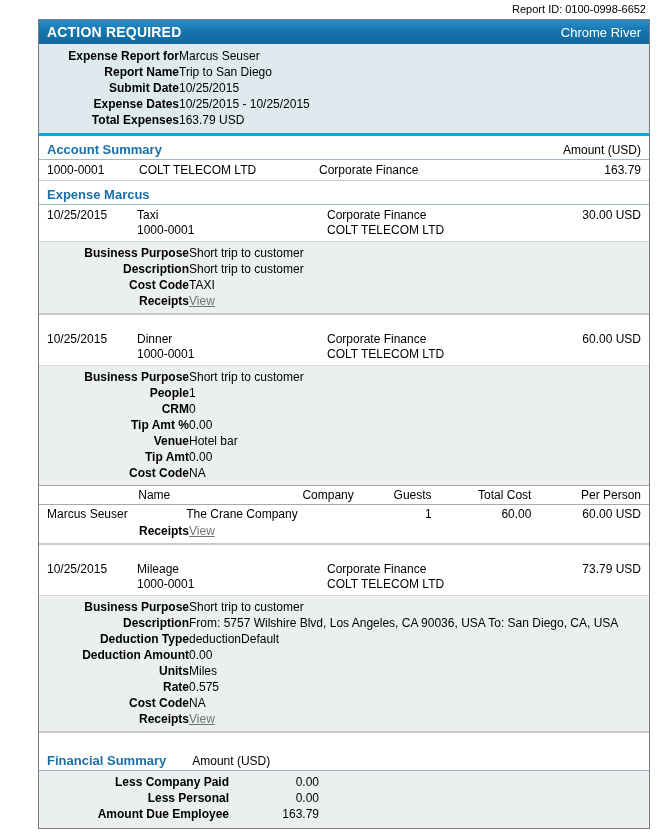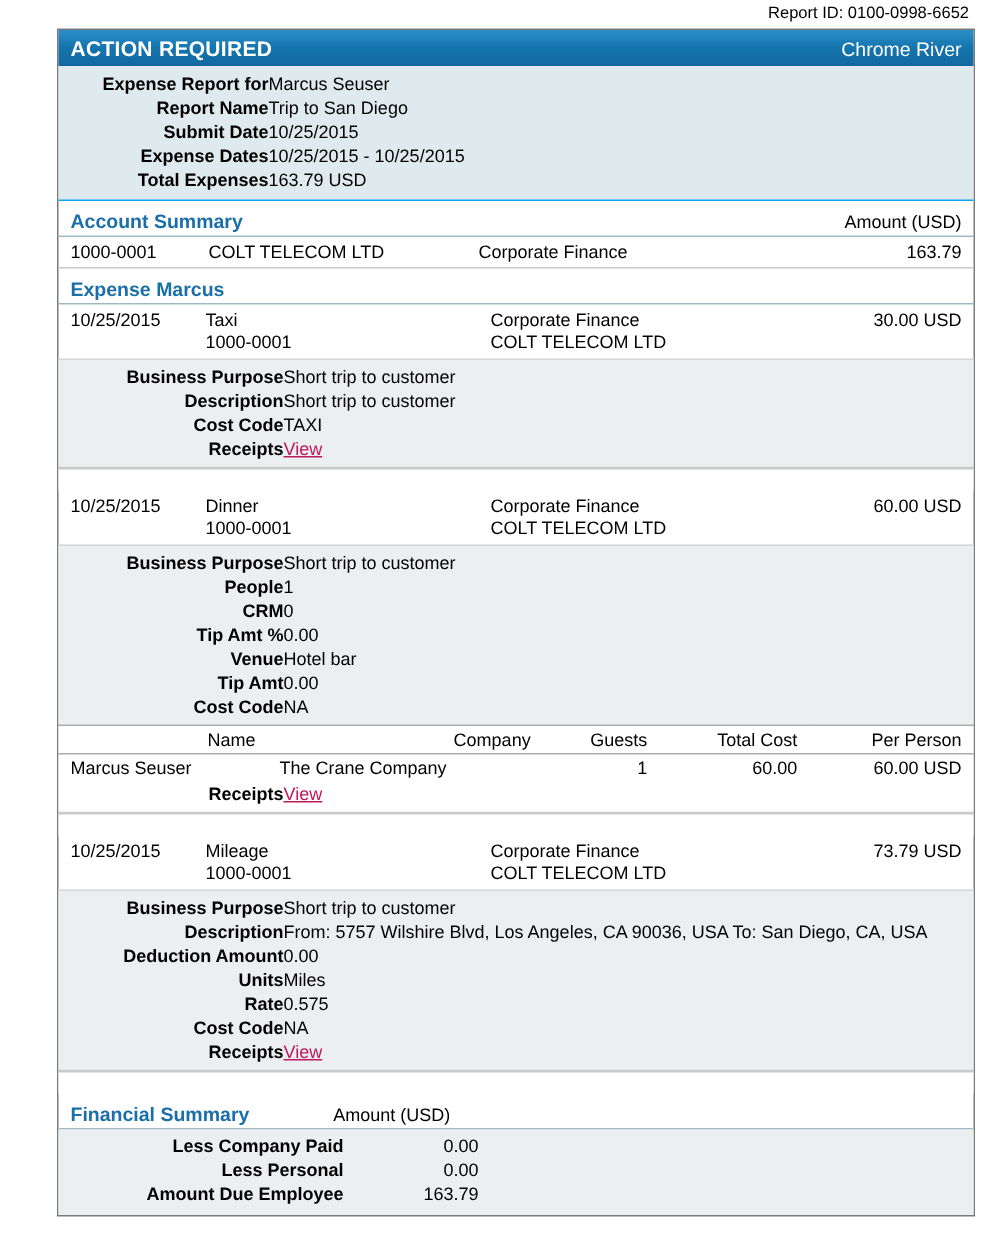--- a/index.html
+++ b/index.html
@@ -53,21 +53,21 @@
     font-size: 14px;
     letter-spacing: 0.2px;
   }
   .header .brand {
     font-size: 13px;
   }
   
   .summary {
     background: #dfeaee;
     padding: 4px 0 5px 0;
-    border-bottom: 1px solid #0ea5e9;
+    border-bottom: 3px solid #0ea5e9;
   }
   table.kv {
     border-collapse: collapse;
   }
   table.kv td {
     font-size: 12px;
     padding: 1px 0;
     vertical-align: top;
   }
   td.lbl {
@@ -83,21 +83,20 @@
   
   .sec-head {
     display: flex;
     justify-content: space-between;
     align-items: baseline;
     color: #1a6fa8;
     font-weight: bold;
     font-size: 13px;
     padding: 6px 8px 2px 8px;
     border-bottom: 1px solid #9fb9c4;
-    gap: 30px;
   }
   .sec-head .amt-lbl {
     color: #000000;
     font-weight: normal;
     font-size: 12px;
   }
   .sec-head.fin .amt-lbl {
     color: #000;
   }
   
@@ -162,21 +161,21 @@
     padding: 2px 8px;
     background: #ffffff;
   }
   th.right, td.right { text-align: right; }
   th.ctr, td.ctr { text-align: right; }
   .guest-receipt {
     background: #ffffff;
     padding: 0 0 4px 0;
   }
   a.link {
-    color: #be185d;
+    color: #737373;
     text-decoration: underline;
     cursor: pointer;
   }
   
   .fin-wrap {
     background: #eceff0;
     padding: 3px 0 6px 0;
   }
   .fin-wrap table.kv td.lbl { width: 190px; }
   .fin-wrap table.kv td.val { width: 90px; text-align: right; }
@@ -375,20 +374,24 @@
           <tbody>
               <tr>
             <td class="lbl">Business Purpose</td>
             <td class="val">Short trip to customer</td>
           </tr>
           <tr>
             <td class="lbl">Description</td>
             <td class="val">From: 5757 Wilshire Blvd, Los Angeles, CA 90036, USA To: San Diego, CA, USA</td>
           </tr>
           <tr>
+            <td class="lbl">Deduction Type</td>
+            <td class="val">deductionDefault</td>
+          </tr>
+          <tr>
             <td class="lbl">Deduction Amount</td>
             <td class="val">0.00</td>
           </tr>
           <tr>
             <td class="lbl">Units</td>
             <td class="val">Miles</td>
           </tr>
           <tr>
             <td class="lbl">Rate</td>
             <td class="val">0.575</td>

